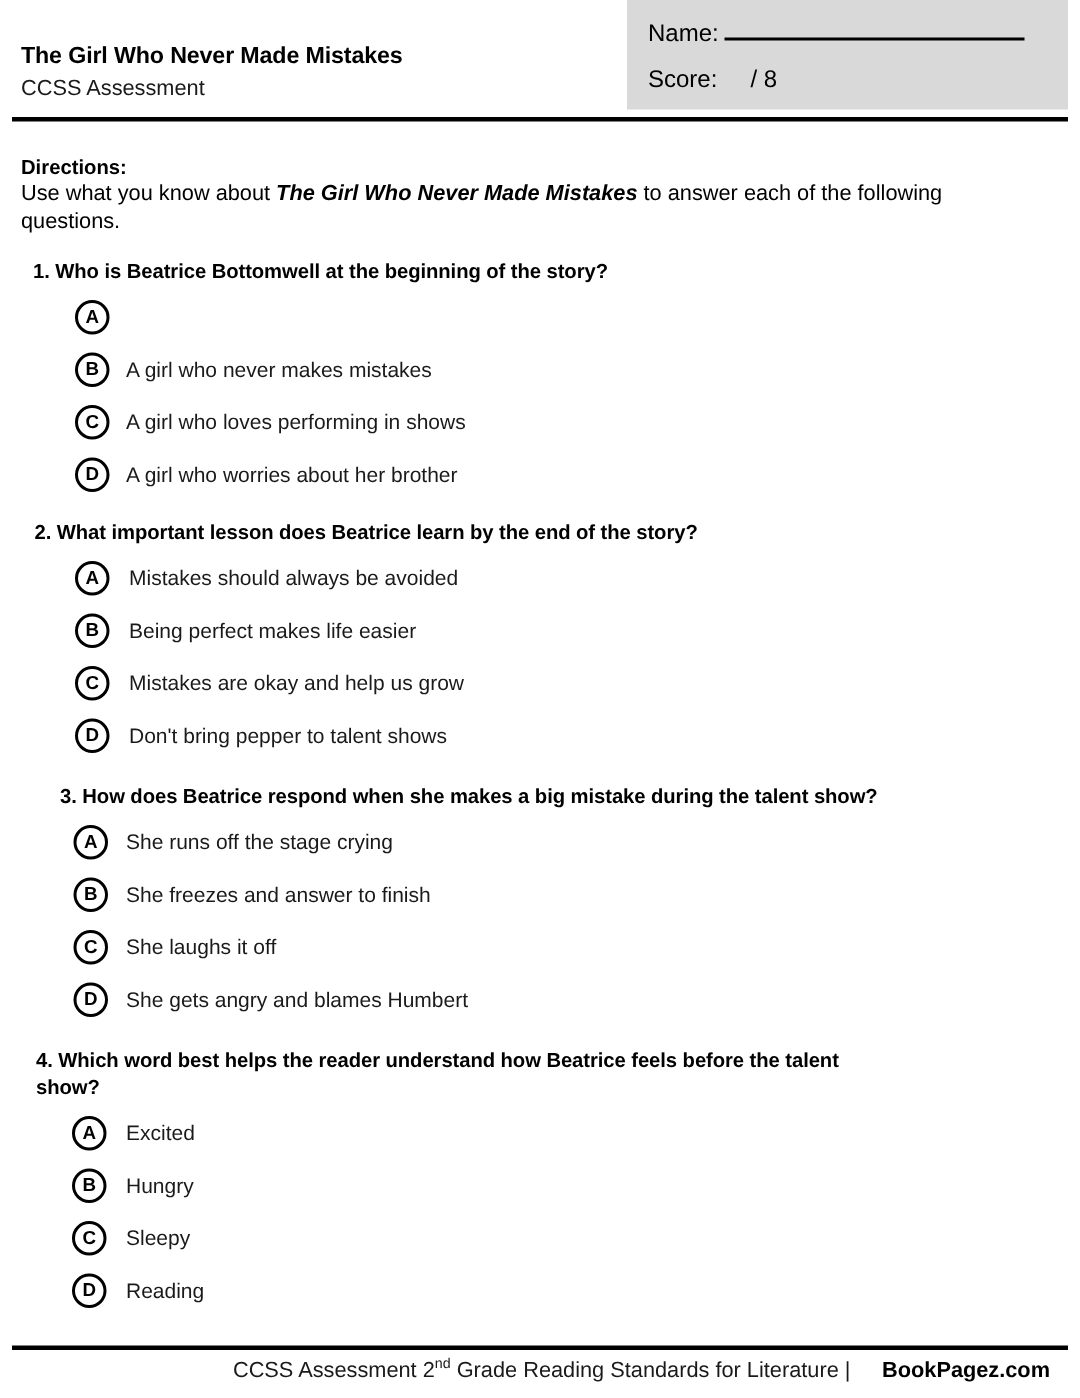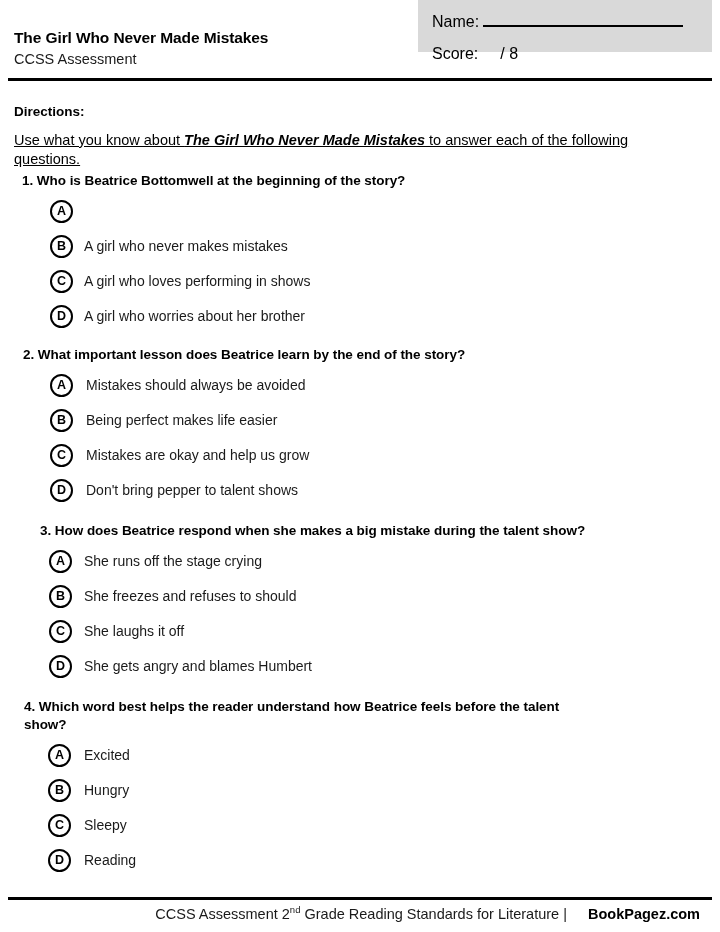--- a/index.html
+++ b/index.html
@@ -38,21 +38,21 @@
     font-weight: normal;
     line-height: 20px;
     color: #1a1a1a;
     margin-top: 1px;
   }
   .info-box {
     position: absolute;
     left: 418px;
     top: 0;
     width: 294px;
-    height: 52px;
+    height: 73px;
     background: #d9d9d9;
   }
   .info-row {
     position: absolute;
     left: 14px;
     font-size: 16px;
     color: #000;
     white-space: nowrap;
   }
   .info-row.name { top: 12px; }
@@ -87,22 +87,21 @@
     width: 680px;
   }
   .directions-label {
     font-size: 13.5px;
     font-weight: bold;
     line-height: 17px;
   }
   .directions-body {
     font-size: 14.5px;
     line-height: 19px;
-    margin-top: 11px;
-    text-decoration: underline;
+    margin-top: 0;
   }
   .directions-body .work-title {
     font-weight: bold;
     font-style: italic;
   }
 
   
   .questions {
     position: absolute;
     left: 0;
@@ -275,21 +274,21 @@
 
   <div class="question-block q3">
     <div class="question-text">3. How does Beatrice respond when she makes a big mistake during the talent show?</div>
     <div class="options">
       <div class="option">
         <span class="bubble">A</span>
         <span class="option-text">She runs off the stage crying</span>
       </div>
       <div class="option">
         <span class="bubble">B</span>
-        <span class="option-text">She freezes and refuses to should</span>
+        <span class="option-text">She freezes and answer to finish</span>
       </div>
       <div class="option">
         <span class="bubble">C</span>
         <span class="option-text">She laughs it off</span>
       </div>
       <div class="option">
         <span class="bubble">D</span>
         <span class="option-text">She gets angry and blames Humbert</span>
       </div>
     </div>

